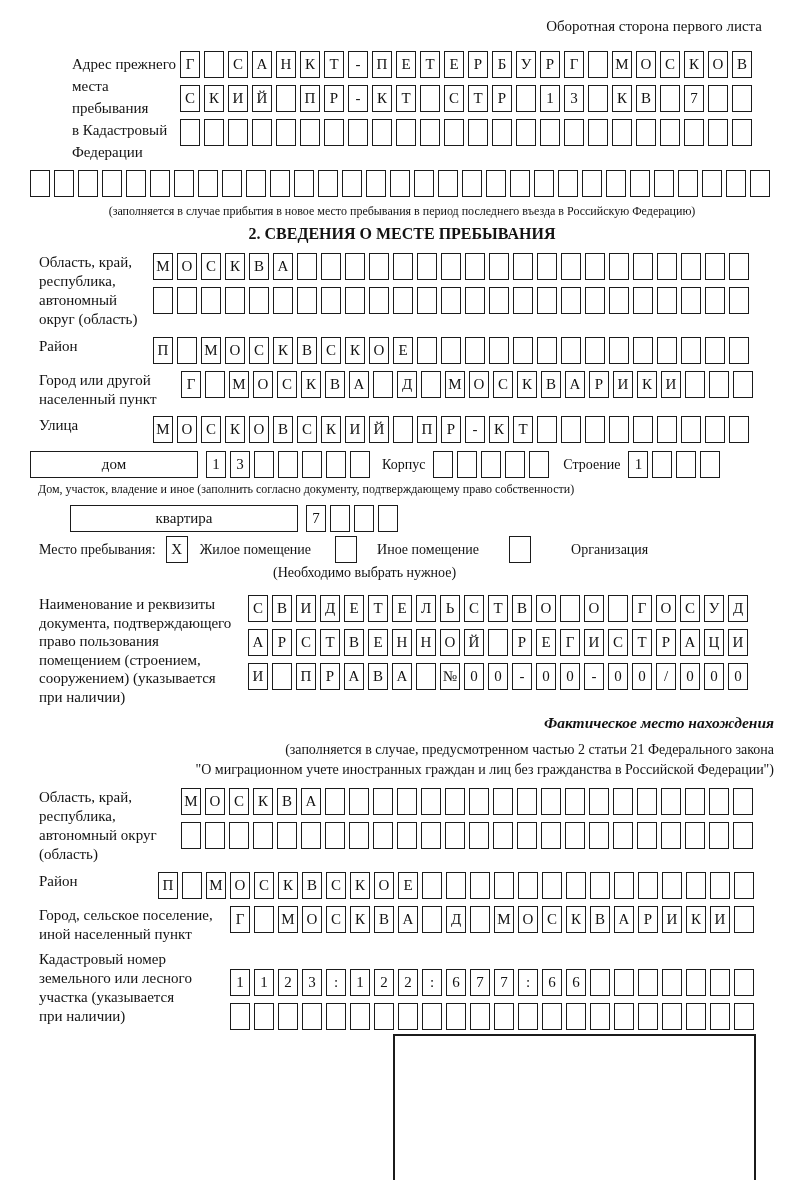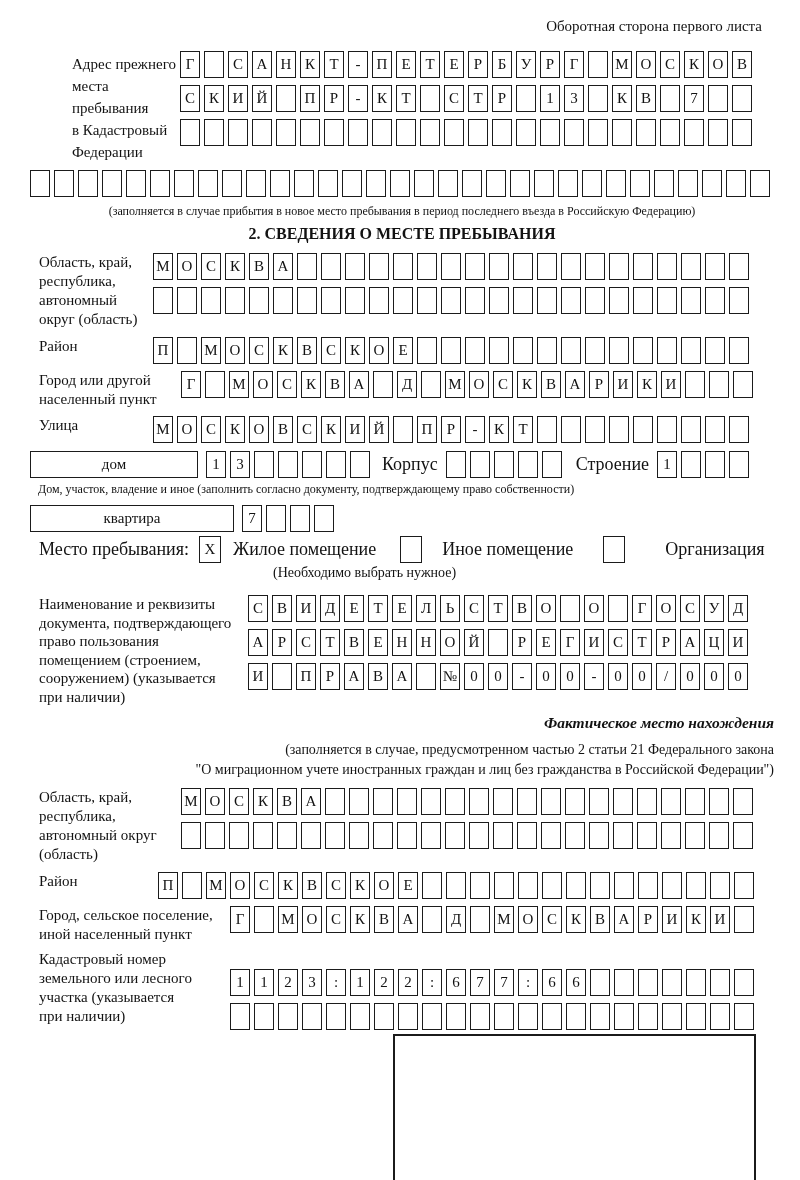--- a/index.html
+++ b/index.html
@@ -38,22 +38,22 @@
   }
   .sub-title{
     text-align:right;font-weight:bold;font-size:15.5px;margin:8px 0 8px 0;font-style:italic;
   }
   .bigbox{
     box-sizing:border-box;flex:none;height:27px;margin-right:8px;
     border:1.7px solid #1b1b1b;
     display:flex;align-items:center;justify-content:center;
     font-size:15px;
   }
-  .bb-dom{width:168px;} .bb-kv{width:204px;}
-  .inline-lab{flex:none;font-size:18px;line-height:27px;white-space:nowrap;}
+  .bb-dom{width:168px;} .bb-kv{width:228px;margin-left:40px;}
+  .inline-lab{flex:none;font-size:14px;line-height:27px;white-space:nowrap;}
   .stayrow{display:flex;align-items:flex-start;padding-left:9px;margin-bottom:2px;}
   .stayrow .cbox{width:22px;}
   .gap8{width:8px;flex:none;} .gap10{width:10px;flex:none;}
   .gap16{width:16px;flex:none;} .gap24{width:24px;flex:none;}
   .gap30{width:30px;flex:none;} .gap36{width:36px;flex:none;}
   .choose-note{padding-left:243px;margin:0 0 14px 0;font-size:14px;}
   .intro{ text-align:right;font-size:14px;line-height:20px;margin-bottom:8px;}
   .stamp-box{
     box-sizing:border-box;width:363px;height:176px;
     border:2px solid #1b1b1b;margin:4px 0 6px 363px;background:#fff;

